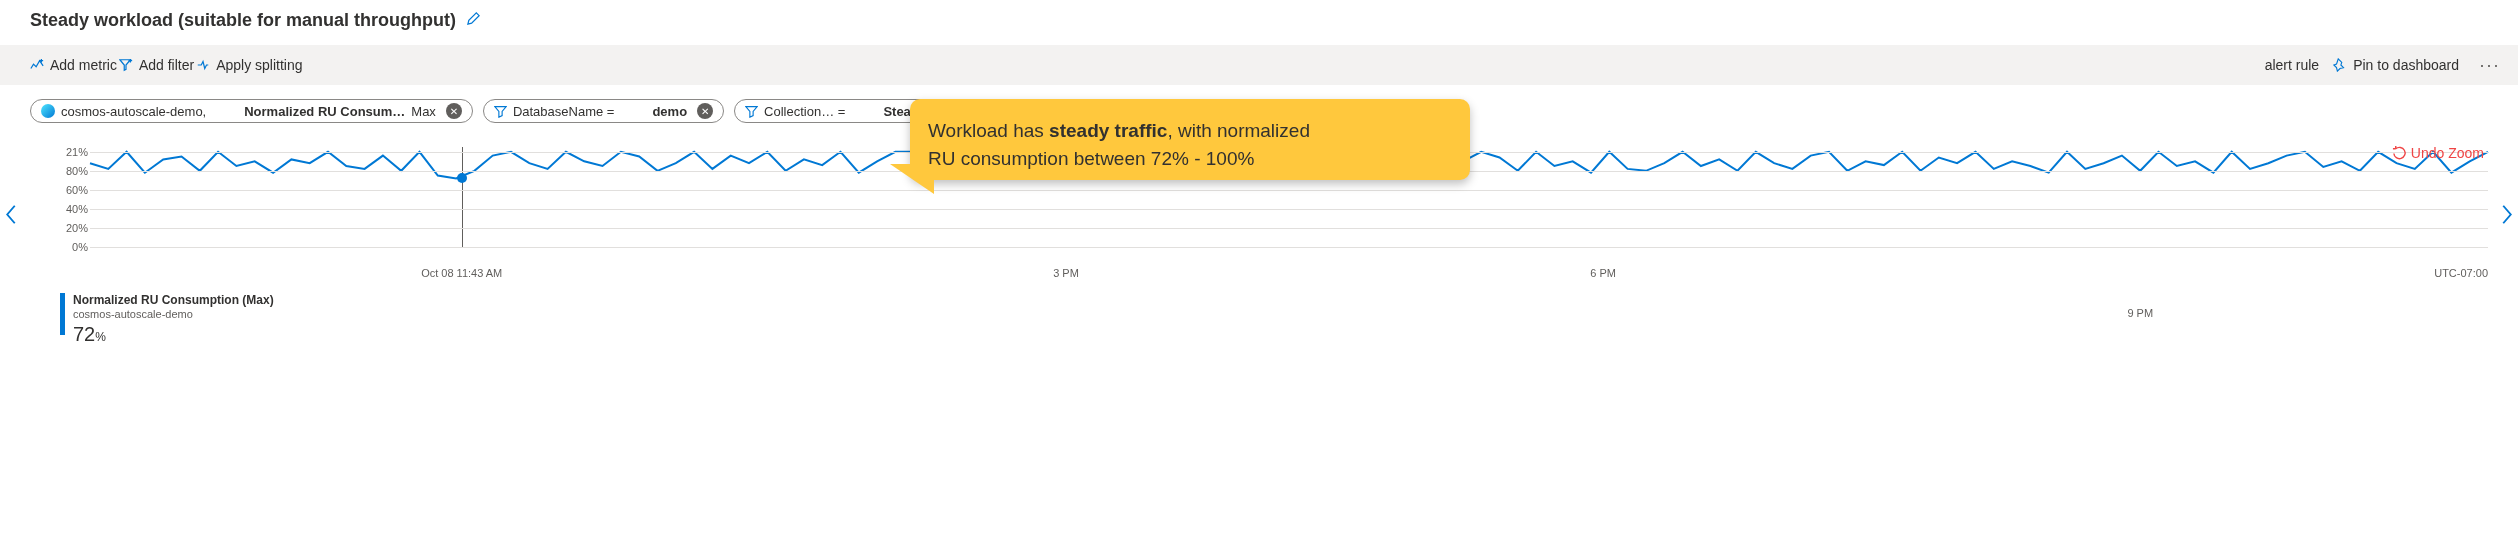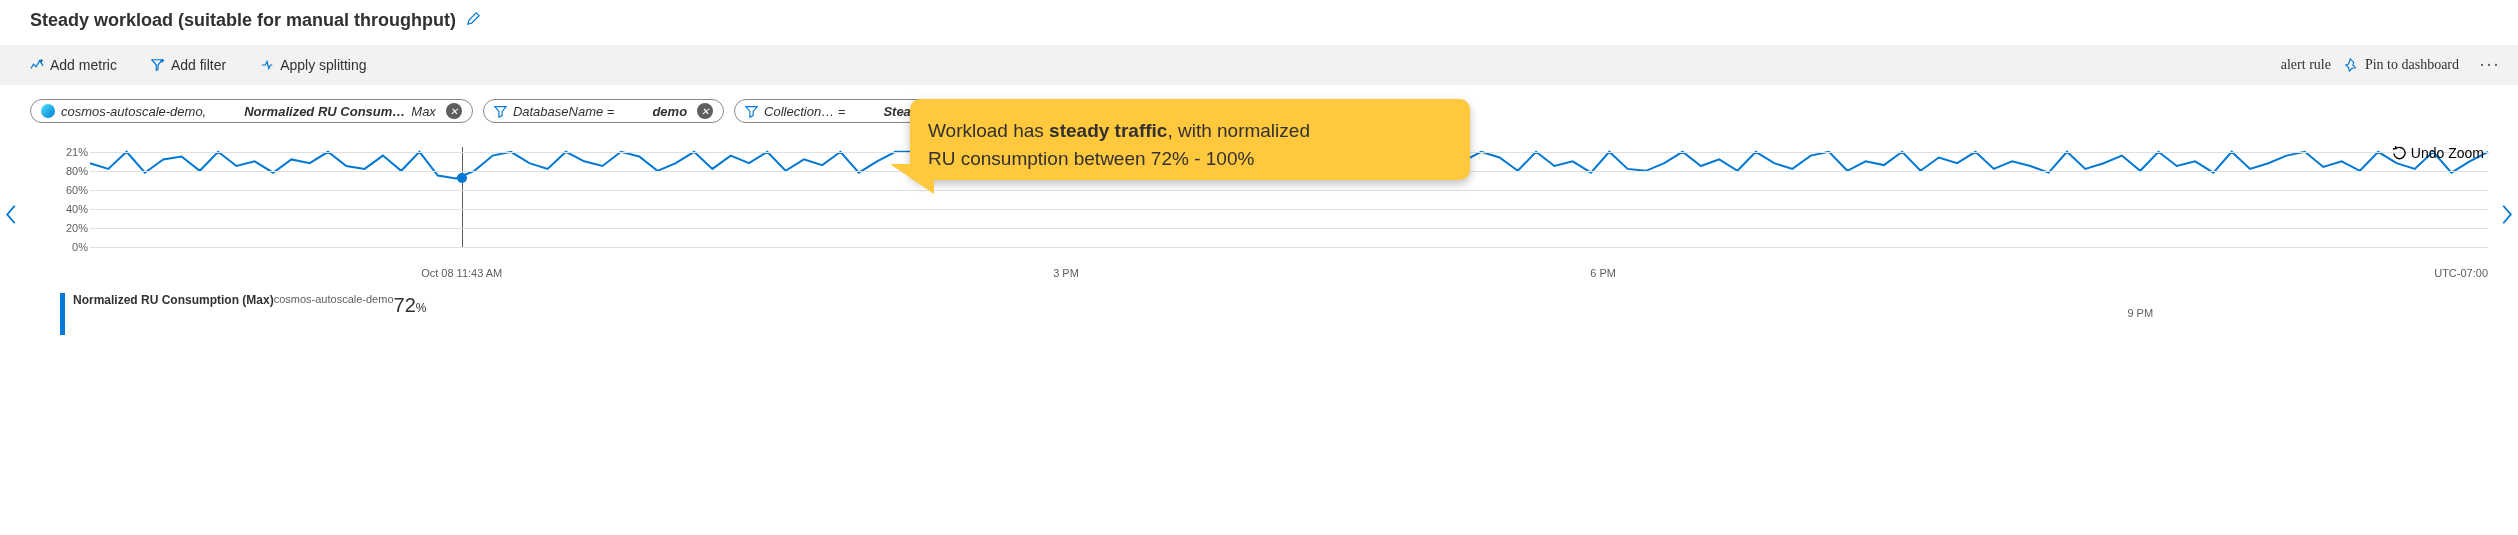--- a/index.html
+++ b/index.html
@@ -20,48 +20,46 @@
     font-weight: 600;
   }
   .edit-icon { color: #0078d4; }
 
   .toolbar {
     display: flex;
     align-items: center;
     background: #f3f2f1;
     padding: 4px 30px;
     height: 40px;
-    gap: 34px;
+    gap: 2px;
     position: relative;
   }
   .tb-btn {
     display: flex;
     align-items: center;
     gap: 6px;
     font-size: 14px;
     cursor: pointer;
     color: #323130;
   }
   .tb-btn svg { width: 14px; height: 14px; }
   .toolbar-right {
     position: absolute;
     right: 12px;
     display: flex;
     align-items: center;
     gap: 14px;
-    font-family: Liberation Serif, serif;
   }
   .more-dots { font-size: 18px; letter-spacing: 1px; color: #605e5c; cursor: pointer; padding: 0 6px; }
 
   .pills-row {
     display: flex;
     align-items: center;
     gap: 10px;
     padding: 14px 30px 8px 30px;
-    font-style: italic;
   }
   .pill {
     display: flex;
     align-items: center;
     gap: 6px;
     border: 1px solid #8a8886;
     border-radius: 14px;
     padding: 3px 10px;
     font-size: 13px;
     cursor: pointer;
@@ -95,21 +93,21 @@
     font-size: 20px;
     cursor: pointer;
   }
   .side-chevron.left { left: -26px; }
   .side-chevron.right { right: -26px; }
 
   .undo-zoom {
     position: absolute;
     right: 4px;
     top: -2px;
-    color: #000000;
+    color: #ef4444;
     font-size: 14px;
     display: flex;
     align-items: center;
     gap: 4px;
     cursor: pointer;
     z-index: 5;
   }
 
   .plot {
     position: relative;
@@ -190,21 +188,21 @@
     border-left: 44px solid transparent;
   }
 
   .legend {
     display: flex;
     align-items: flex-start;
     gap: 8px;
     margin: 6px 30px 0 60px;
   }
   .legend-bar { width: 5px; height: 42px; background: #0078d4; }
-  .legend-text { display: flex; flex-direction: row; line-height: 1.25; }
+  .legend-text { display: flex; flex-direction: column; line-height: 1.25; }
   .legend-metric { font-size: 12px; font-weight: 700; }
   .legend-res { font-size: 11px; color: #605e5c; }
   .legend-val { font-size: 20px; font-weight: 400; }
   .legend-val .unit { font-size: 12px; }
 </style>
 </head>
 <body>
 
 <div class="title-row">
   <span>Steady workload (suitable for manual throughput)</span>

